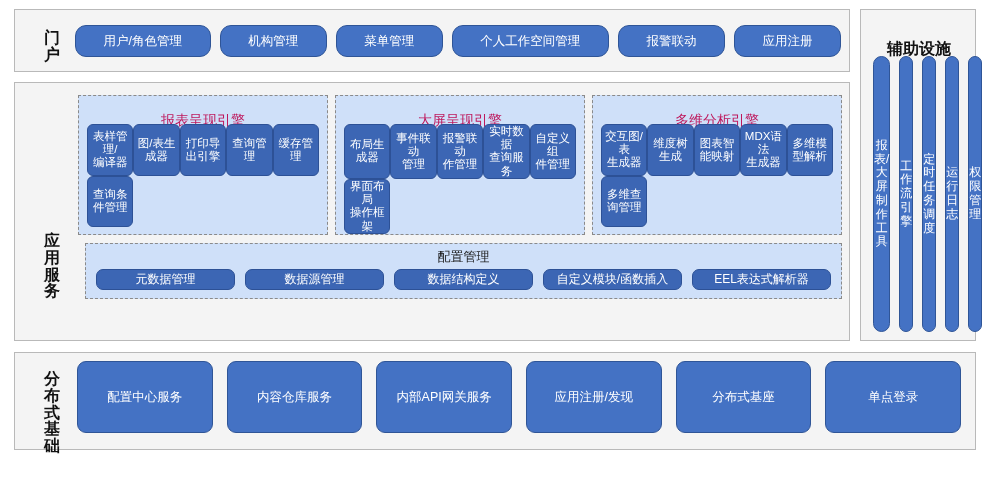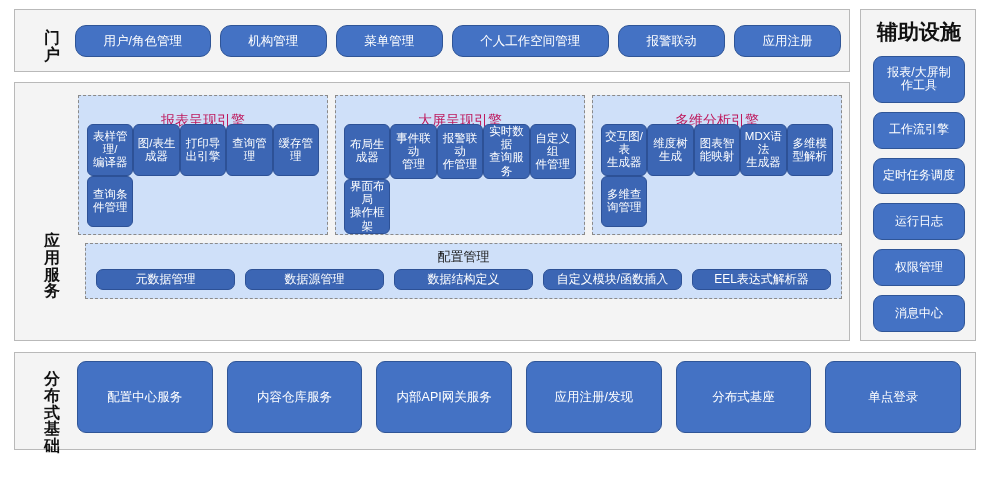--- a/index.html
+++ b/index.html
@@ -73,32 +73,31 @@
     flex: 1 1 auto;
     border-radius: 11px;
   }
 
   
   #aux-section {
     left: 860px; top: 9px; width: 116px; height: 332px;
   }
   #aux-title {
     position: absolute;
-    left: 0; top: 8px; width: 116px;
+    left: 0; top: 29px; width: 116px;
     text-align: center;
     font-weight: bold;
-    font-size: 21px;
+    font-size: 16px;
     color: #111111;
   }
   #aux-list {
     position: absolute;
     left: 12px; top: 46px;
     width: 92px; height: 276px;
     display: flex;
-    flex-direction: column;
     gap: 9px;
   }
   #aux-list .chip {
     flex: 1 1 0;
     font-size: 12px;
     border-radius: 9px;
   }
   #aux-list .chip.tall { flex: 1.28 1 0; }
 
   

